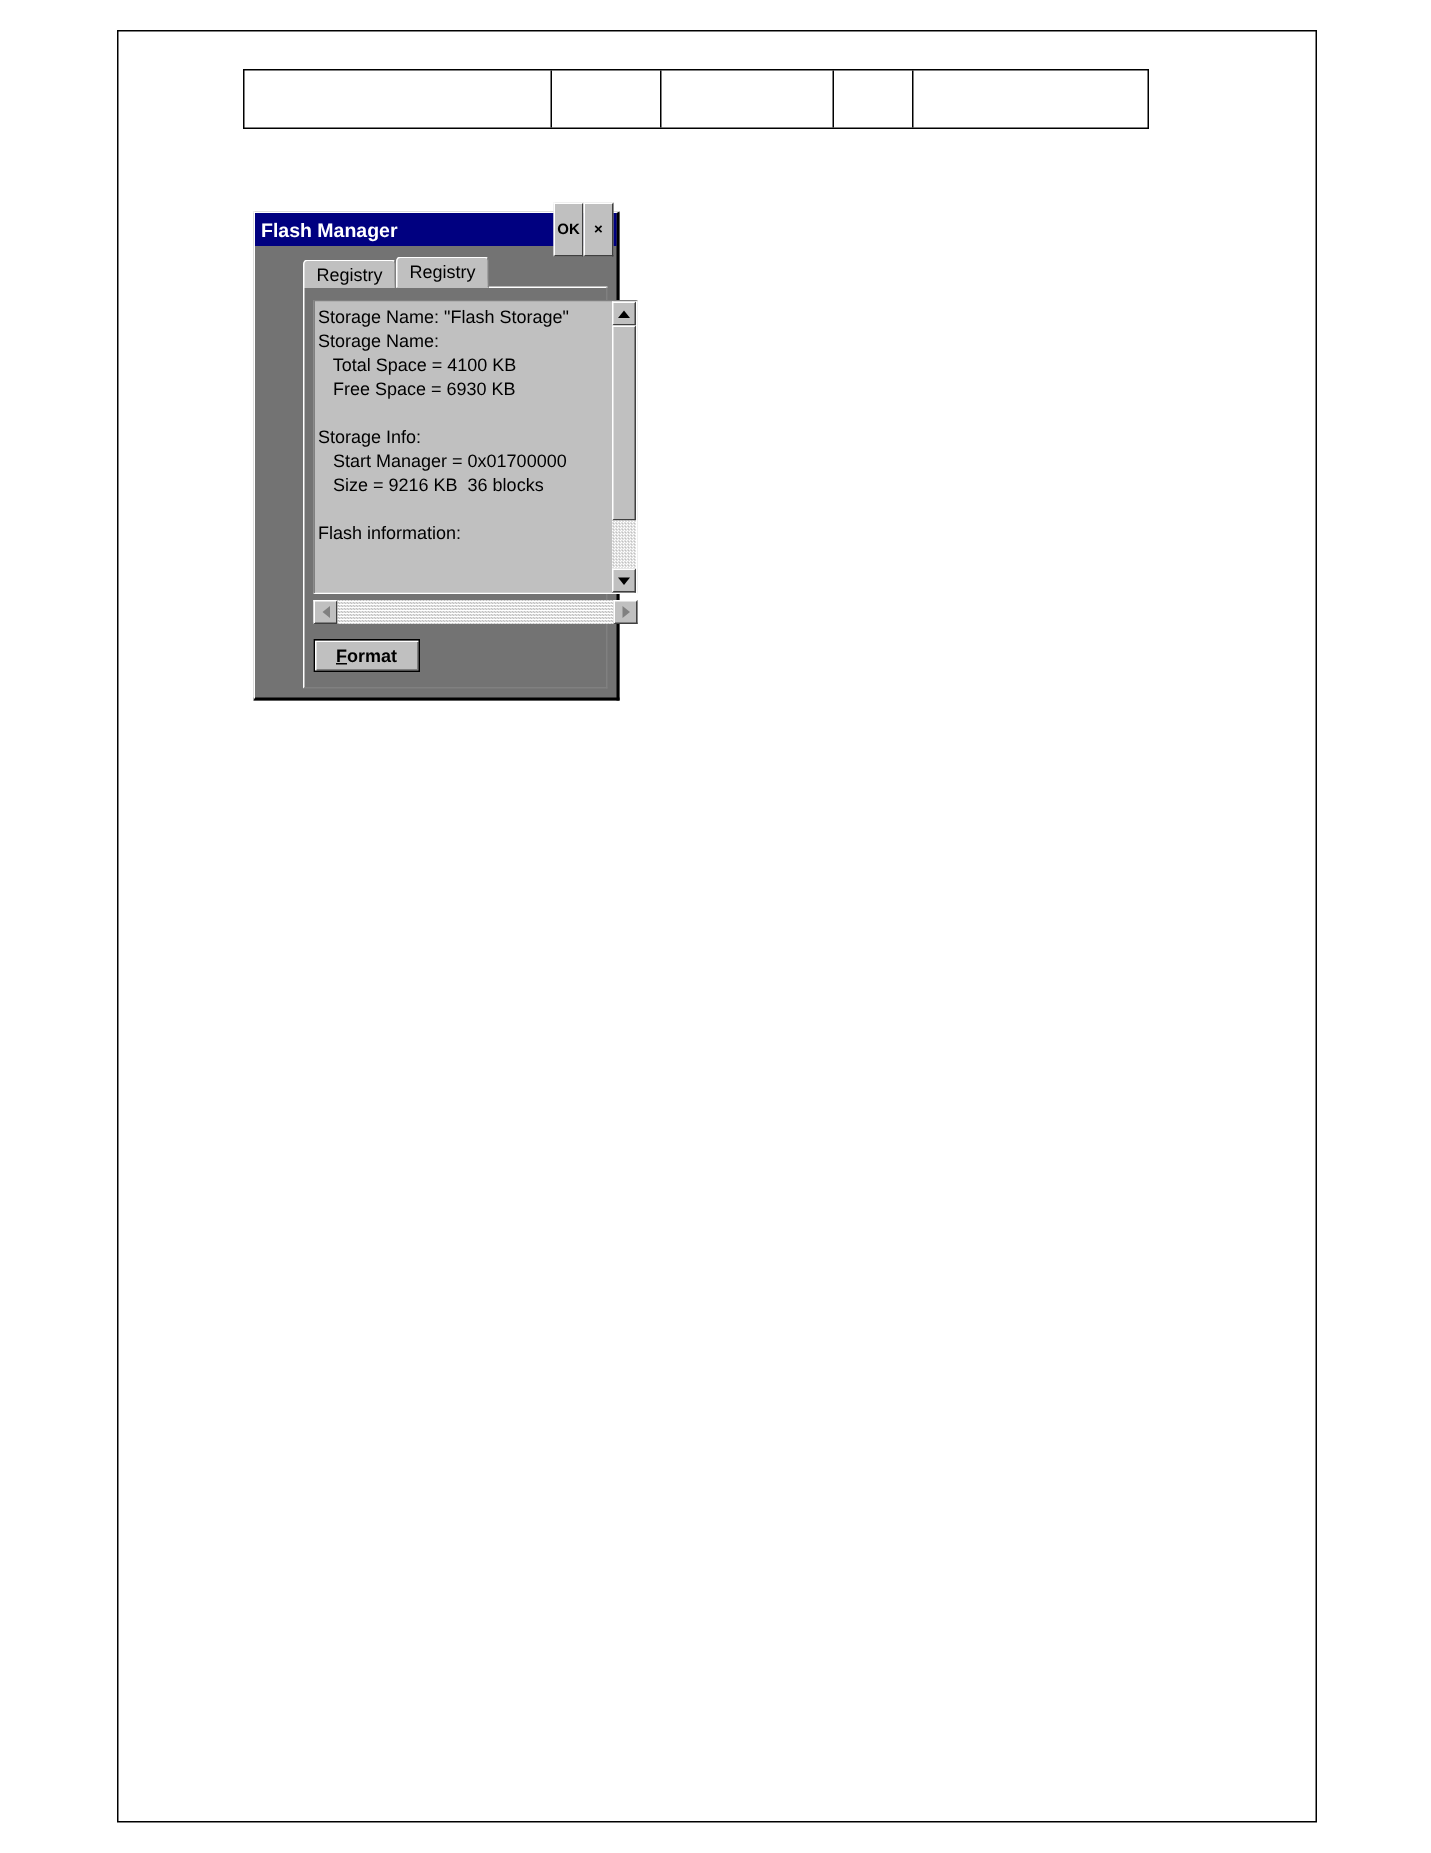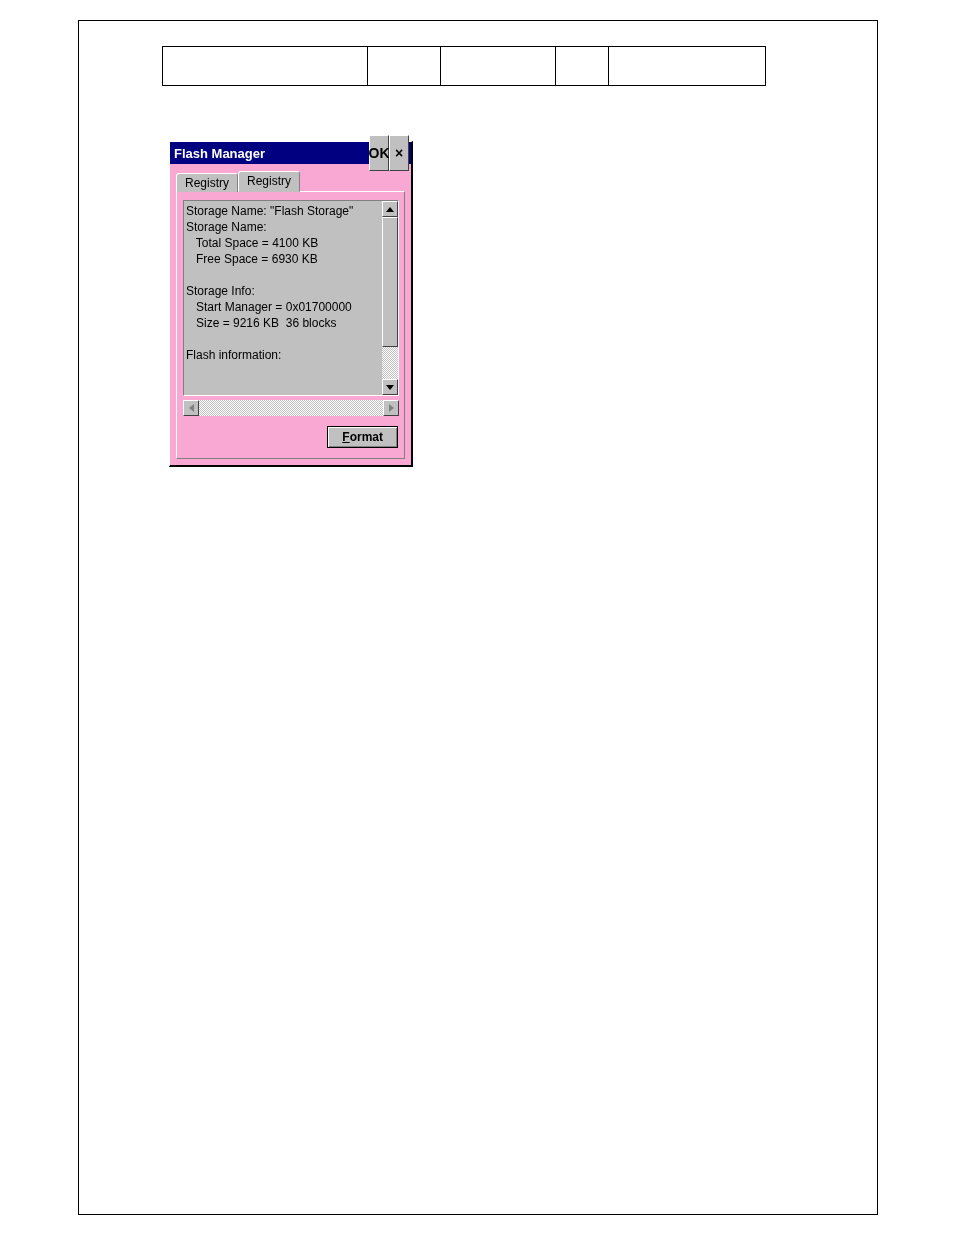--- a/index.html
+++ b/index.html
@@ -45,21 +45,21 @@
     .ht-c4 { width: 53px; }
     .ht-c5 { flex: 1; }
 
     .dialog-wrap {
       position: absolute;
       left: 90px;
       top: 120px;
       width: 244px;
     }
     .dialog {
-      background: #f9a8d4;
+      background: #737373;
       border-top: 1px solid #ffffff;
       border-left: 1px solid #ffffff;
       border-right: 2px solid #000000;
       border-bottom: 2px solid #000000;
     }
     .titlebar {
       background: #000080;
       color: #ffffff;
       display: flex;
       align-items: center;
@@ -77,29 +77,30 @@
     }
     .titlebar-btn {
       width: 20px;
       height: 36px;
       background: #c0c0c0;
       border-top: 1px solid #ffffff;
       border-left: 1px solid #ffffff;
       border-right: 1px solid #404040;
       border-bottom: 1px solid #404040;
       color: #000000;
-      font-size: 14px;
+      font-size: 10px;
       font-weight: bold;
       display: flex;
       align-items: center;
       justify-content: center;
       font-family: "Tahoma", sans-serif;
     }
     .dialog-body {
       padding: 6px;
+      margin-left: 26px;
     }
     .tabs {
       display: flex;
       position: relative;
       top: 1px;
       z-index: 2;
     }
     .tab {
       padding: 2px 8px;
       font-size: 12px;
@@ -185,21 +186,21 @@
       flex: 1;
       background-image: repeating-conic-gradient(#c0c0c0 0% 25%, #ffffff 0% 50%);
       background-size: 2px 2px;
     }
     .arrow-up { width:0;height:0;border-left:4px solid transparent;border-right:4px solid transparent;border-bottom:5px solid #000; }
     .arrow-down { width:0;height:0;border-left:4px solid transparent;border-right:4px solid transparent;border-top:5px solid #000; }
     .arrow-left { width:0;height:0;border-top:4px solid transparent;border-bottom:4px solid transparent;border-right:5px solid #808080; }
     .arrow-right { width:0;height:0;border-top:4px solid transparent;border-bottom:4px solid transparent;border-left:5px solid #808080; }
     .button-row {
       display:flex;
-      justify-content:flex-end;
+      justify-content:flex-start;
       margin-top: 10px;
     }
     .push-btn {
       padding: 3px 14px;
       background: #c0c0c0;
       border: 1px solid #000000;
       box-shadow: inset 1px 1px 0 #ffffff, inset -1px -1px 0 #808080;
       font-size: 12px;
       font-weight: bold;
       cursor: default;

